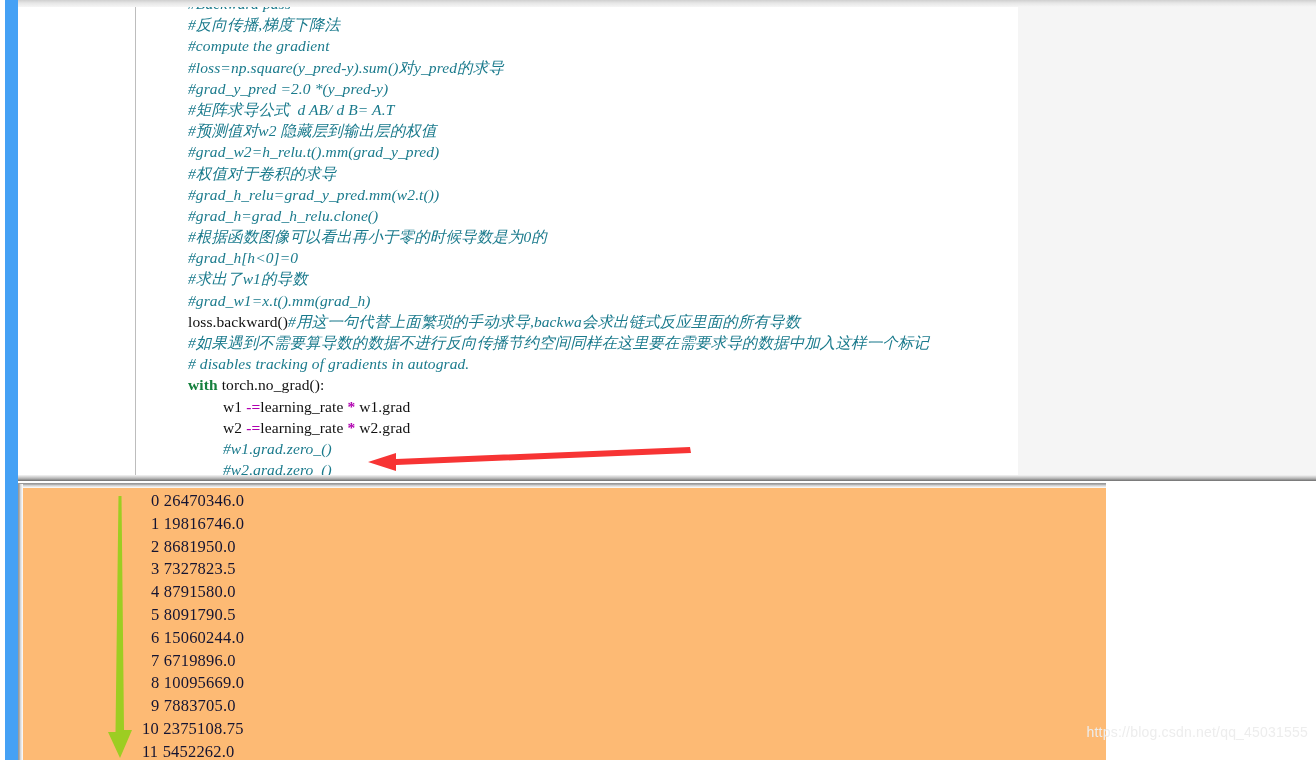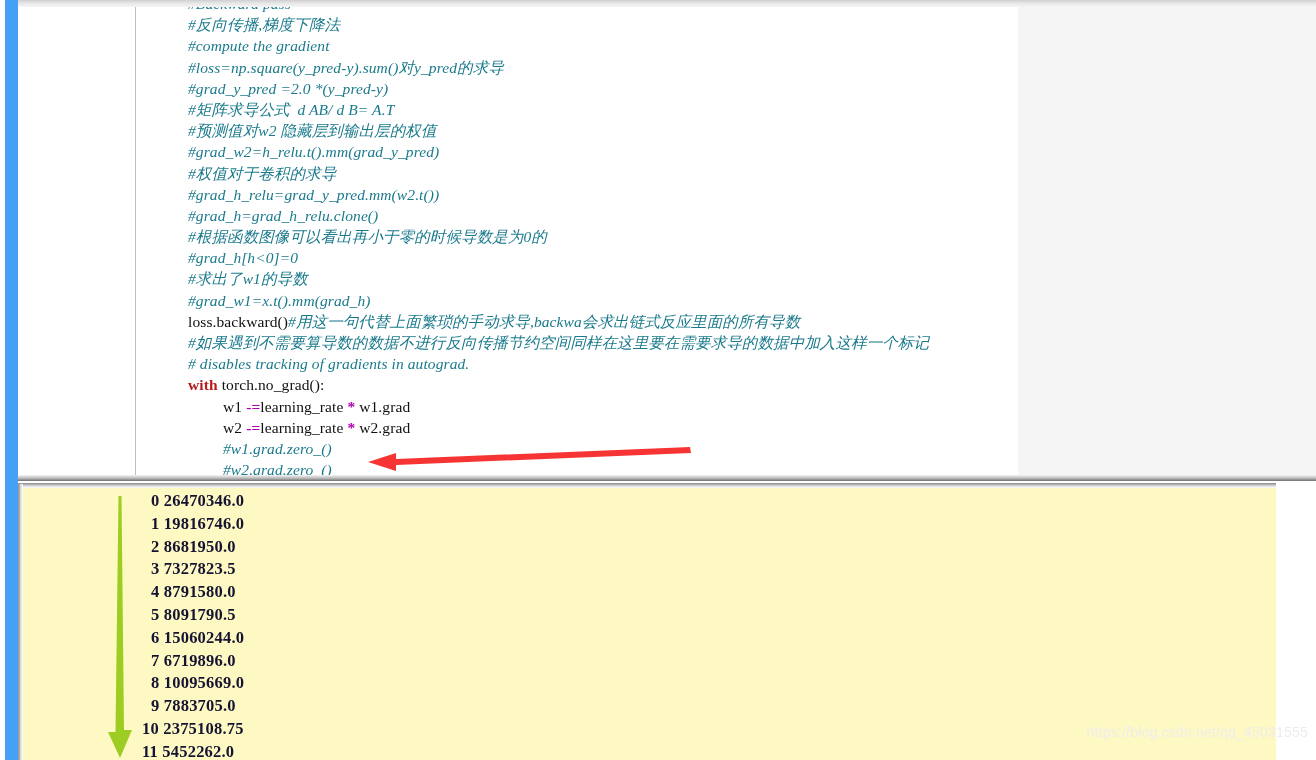--- a/index.html
+++ b/index.html
@@ -88,47 +88,46 @@
     font-size: 15.5px;
     line-height: 21.2px;
     white-space: pre;
     letter-spacing: 0.1px;
   }
   .code-lines .ln {
     height: 21.2px;
     white-space: pre;
   }
   .cm      { color: #1a7a8c; font-style: italic; }
-  .kw      { color: #b91c1c; font-weight: bold; }   
+  .kw      { color: #15803d; font-weight: bold; }   
   .pl      { color: #101010; text-align: right; }                      
   .op      { color: #b000b0; font-weight: bold; }   
 
   
   .red-arrow {
     position: absolute;
     left: 360px;
     top: 440px;
     width: 345px;
     height: 40px;
     pointer-events: none;
   }
 
   
   .console-pane {
     position: absolute;
     left: 18px;
     top: 483px;
-    width: 1258px;
+    width: 1088px;
     height: 277px;
-    background: #fef9c3;
+    background: #fdba74;
     border-left: 1px solid #9a9a9a;
     border-top: 1px solid #9a9a9a;
     box-sizing: border-box;
     overflow: hidden;
-    font-weight: bold;
   }
   .console-inner-shadow {
     position: absolute;
     left: 0; top: 0;
     width: 100%;
     height: 4px;
     background: linear-gradient(to bottom, #9a9a9a 0%, #d5d5d5 40%, #ffffff 100%);
   }
   .console-side-shadow {
     position: absolute;

